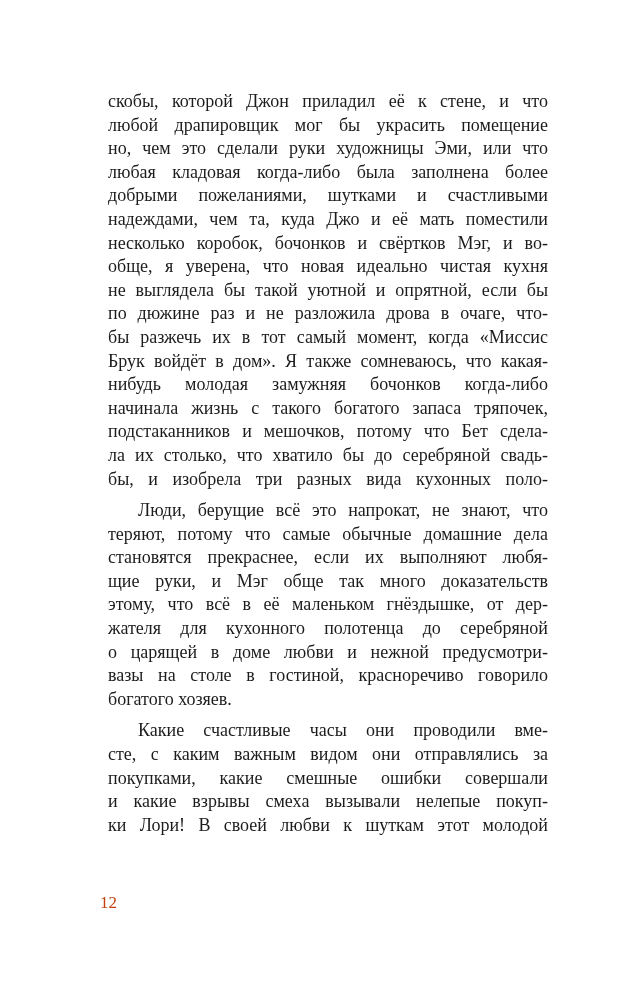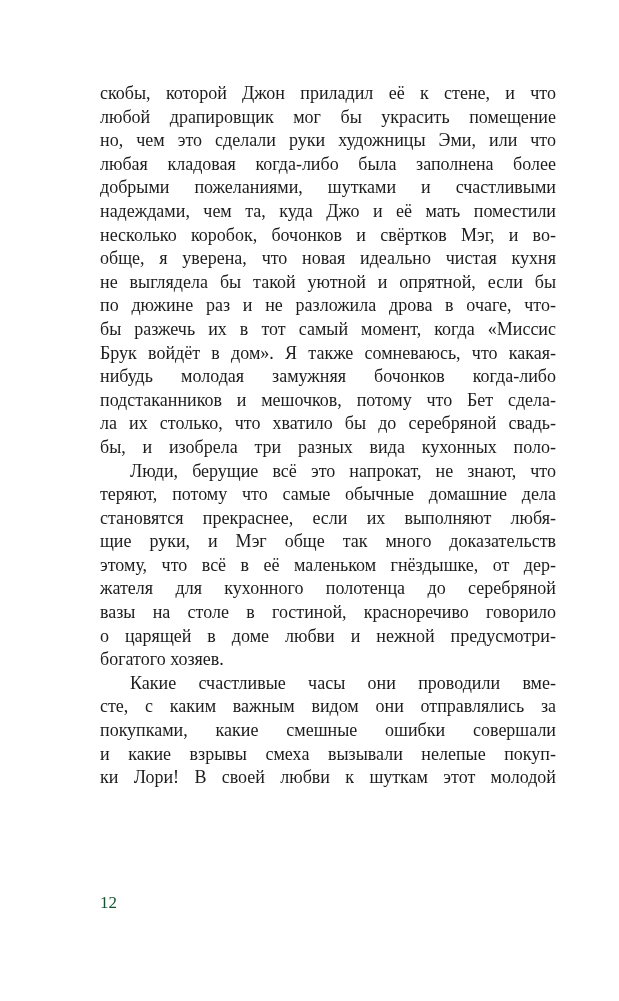--- a/index.html
+++ b/index.html
@@ -22,21 +22,21 @@
   }
   .text-block {
     position: absolute;
     left: 100px;
     top: 82px;
     width: 456px;
     font-size: 18px;
     line-height: 23.6px;
   }
   .paragraph {
-    margin: 0;
+    margin: 8px;
     padding: 0;
   }
   .line {
     text-align: justify;
     text-align-last: justify;
     -moz-text-align-last: justify;
     text-justify: inter-word;
     white-space: normal;
   }
   .line.last-left {
@@ -44,21 +44,21 @@
     -moz-text-align-last: left;
   }
   .line.first-indent {
     padding-left: 30px;
   }
   .page-number {
     position: absolute;
     left: 100px;
     top: 893px;
     font-size: 17px;
-    color: #14532d;
+    color: #c2410c;
   }
 </style>
 </head>
 <body>
 
 <div class="page">
   <div class="text-block" id="text-block">
       <div class="paragraph">
         <div class="line">скобы, которой Джон приладил её к стене, и что</div>
         <div class="line">любой драпировщик мог бы украсить помещение</div>
@@ -66,33 +66,34 @@
         <div class="line">любая кладовая когда-либо была заполнена более</div>
         <div class="line">добрыми пожеланиями, шутками и счастливыми</div>
         <div class="line">надеждами, чем та, куда Джо и её мать поместили</div>
         <div class="line">несколько коробок, бочонков и свёртков Мэг, и во-</div>
         <div class="line">обще, я уверена, что новая идеально чистая кухня</div>
         <div class="line">не выглядела бы такой уютной и опрятной, если бы</div>
         <div class="line">по дюжине раз и не разложила дрова в очаге, что-</div>
         <div class="line">бы разжечь их в тот самый момент, когда «Миссис</div>
         <div class="line">Брук войдёт в дом». Я также сомневаюсь, что какая-</div>
         <div class="line">нибудь молодая замужняя бочонков когда-либо</div>
+        <div class="line">начинала жизнь с такого богатого запаса тряпочек,</div>
         <div class="line">подстаканников и мешочков, потому что Бет сдела-</div>
         <div class="line">ла их столько, что хватило бы до серебряной свадь-</div>
         <div class="line">бы, и изобрела три разных вида кухонных поло-</div>
       </div>
       <div class="paragraph">
         <div class="line first-indent">Люди, берущие всё это напрокат, не знают, что</div>
         <div class="line">теряют, потому что самые обычные домашние дела</div>
         <div class="line">становятся прекраснее, если их выполняют любя-</div>
         <div class="line">щие руки, и Мэг обще так много доказательств</div>
         <div class="line">этому, что всё в её маленьком гнёздышке, от дер-</div>
         <div class="line">жателя для кухонного полотенца до серебряной</div>
+        <div class="line">о царящей в доме любви и нежной предусмотри-</div>
         <div class="line">вазы на столе в гостиной, красноречиво говорило</div>
-        <div class="line">о царящей в доме любви и нежной предусмотри-</div>
         <div class="line last-left">богатого хозяев.</div>
       </div>
       <div class="paragraph">
         <div class="line first-indent">Какие счастливые часы они проводили вме-</div>
         <div class="line">сте, с каким важным видом они отправлялись за</div>
         <div class="line">покупками, какие смешные ошибки совершали</div>
         <div class="line">и какие взрывы смеха вызывали нелепые покуп-</div>
         <div class="line">ки Лори! В своей любви к шуткам этот молодой</div>
       </div>
     </div>

